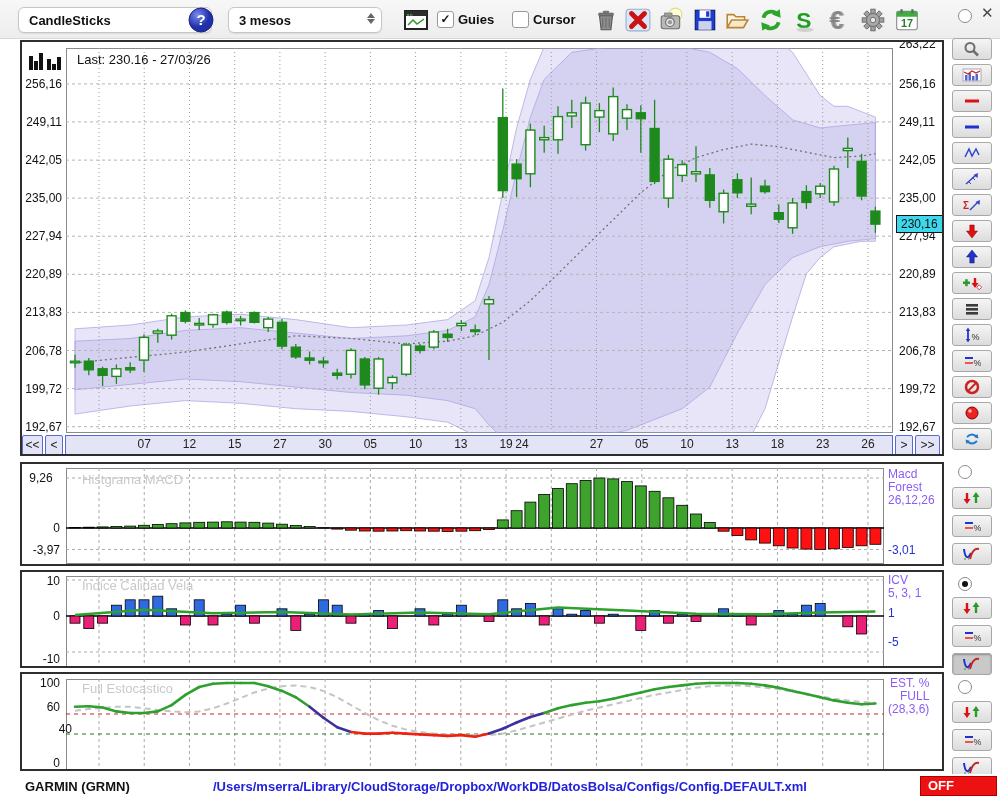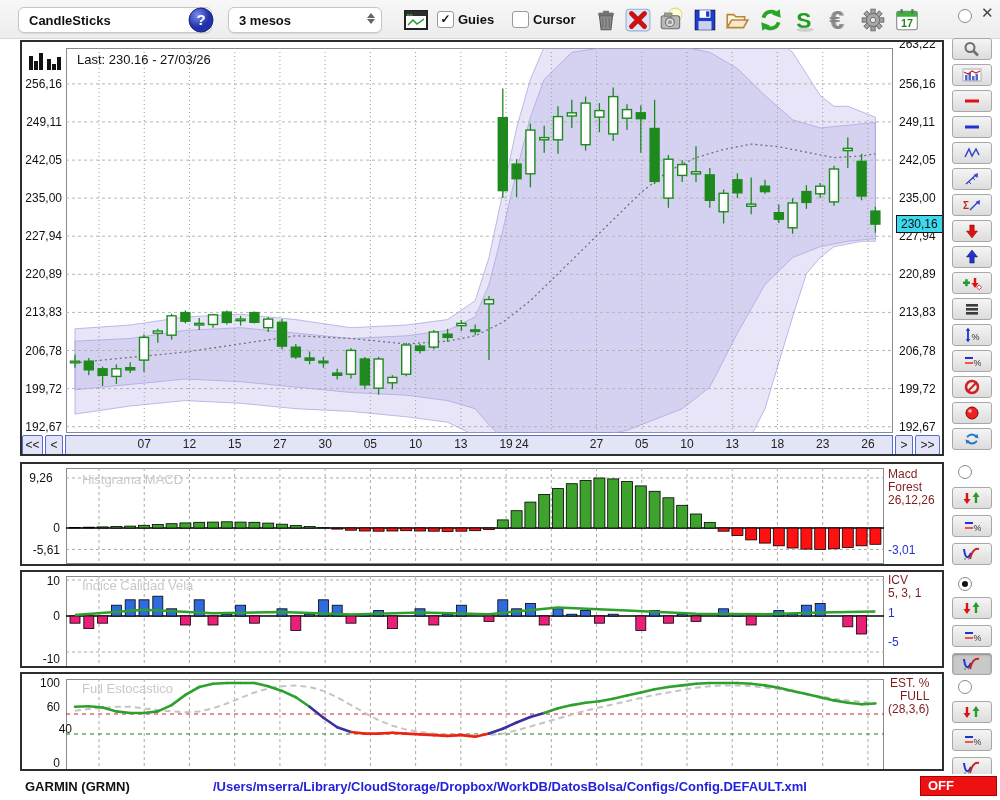--- a/index.html
+++ b/index.html
@@ -13,21 +13,21 @@
   .chev .dn{border-top:5px solid #666;}
   .cbx{position:absolute;top:11px;width:15px;height:15px;background:#fff;border:1px solid #999;border-radius:3px;font-size:12px;line-height:14px;text-align:center;color:#111;font-weight:700;}
   .cblab{position:absolute;top:12px;font-size:13px;font-weight:700;color:#111;}
   .tico{position:absolute;top:7px;width:26px;height:26px;}
   
   .panel{position:absolute;left:20px;width:924px;background:#fff;border:2px solid #2e2e2e;overflow:hidden;box-sizing:border-box;}
   .plotborder{position:absolute;border:1px solid #8a8a8a;box-sizing:border-box;}
   .ylab{position:absolute;width:38px;text-align:right;font-size:12px;color:#111;}
   .ylab-r{position:absolute;text-align:left;font-size:12px;color:#111;}
   .gtitle{position:absolute;font-size:13px;color:#c9c9c9;font-weight:400;}
-  .rtext{position:absolute;font-size:12px;color:#7f1d1d;line-height:13px;}
+  .rtext{position:absolute;font-size:12px;color:#8b5cf6;line-height:13px;}
   .bluetxt{color:#2233cc;}
   
   .navbtn{position:absolute;height:21px;background:#e3e4f6;border:1px solid #5a6bd0;box-sizing:border-box;font-size:12px;color:#222;text-align:center;line-height:19px;border-radius:2px;}
   .datestrip{position:absolute;background:#e3e4f6;border:1px solid #5a6bd0;box-sizing:border-box;height:21px;}
   .dlab{position:absolute;top:2px;font-size:12px;color:#222;transform:translateX(-50%);}
   
   .sbtn{position:absolute;left:952px;width:40px;height:22px;background:linear-gradient(#f5f5f5,#dcdcdc);border:1px solid #a8a8a8;border-radius:3px;display:flex;align-items:center;justify-content:center;box-sizing:border-box;}
   .sbtn.pressed{background:#c9c9c9;box-shadow:inset 0 1px 2px rgba(0,0,0,.3);}
   .radio{position:absolute;width:14px;height:14px;border:1px solid #8a8a8a;border-radius:50%;background:#fff;box-sizing:border-box;}
   .radio.sel::after{content:"";position:absolute;left:3px;top:3px;width:6px;height:6px;border-radius:50%;background:#111;}
@@ -440,21 +440,21 @@
         <rect x="734.9000000000001" y="60.0" width="11" height="21.1" fill="#ff1111" stroke="#000" stroke-width="0.8"></rect>
         <rect x="748.7" y="60.0" width="11" height="21.4" fill="#ff1111" stroke="#000" stroke-width="0.8"></rect>
         <rect x="762.5" y="60.0" width="11" height="20.8" fill="#ff1111" stroke="#000" stroke-width="0.8"></rect>
         <rect x="776.3000000000001" y="60.0" width="11" height="19.4" fill="#ff1111" stroke="#000" stroke-width="0.8"></rect>
         <rect x="790.1" y="60.0" width="11" height="17.8" fill="#ff1111" stroke="#000" stroke-width="0.8"></rect>
         <rect x="803.9000000000001" y="60.0" width="11" height="16.3" fill="#ff1111" stroke="#000" stroke-width="0.8"></rect>
       </svg>
     <div class="gtitle" style="left:60px;top:8px;">Histgrama MACD</div>
     <div class="ylab" style="left:0px;top:7px;text-align:center;">9,26</div>
     <div class="ylab" style="left:0px;top:57px;">0</div>
-    <div class="ylab" style="left:0px;top:79px;">-5,61</div>
+    <div class="ylab" style="left:0px;top:79px;">-3,97</div>
     <div class="rtext" style="left:866px;top:4px;">
       <div>Macd</div>
         <div>Forest</div>
         <div>26,12,26</div>
     </div>
     <div class="rtext bluetxt" style="left:866px;top:80px;">-3,01</div>
   </div>
 
   <div class="panel" style="top:570px;height:98px;">
     <div class="plotborder" style="left:44px;top:4px;width:818px;height:91px;"></div>

